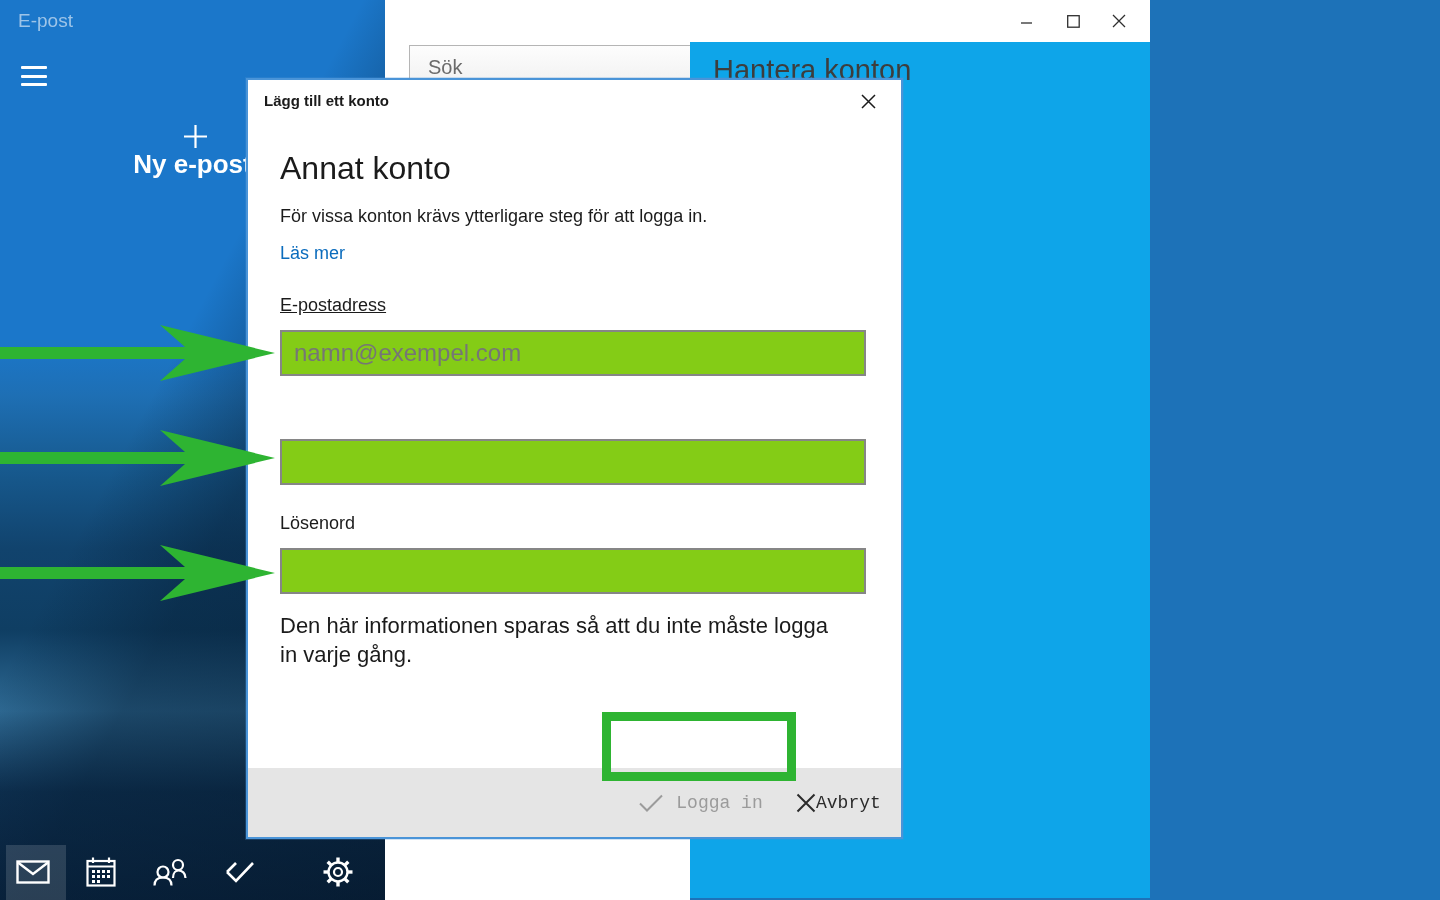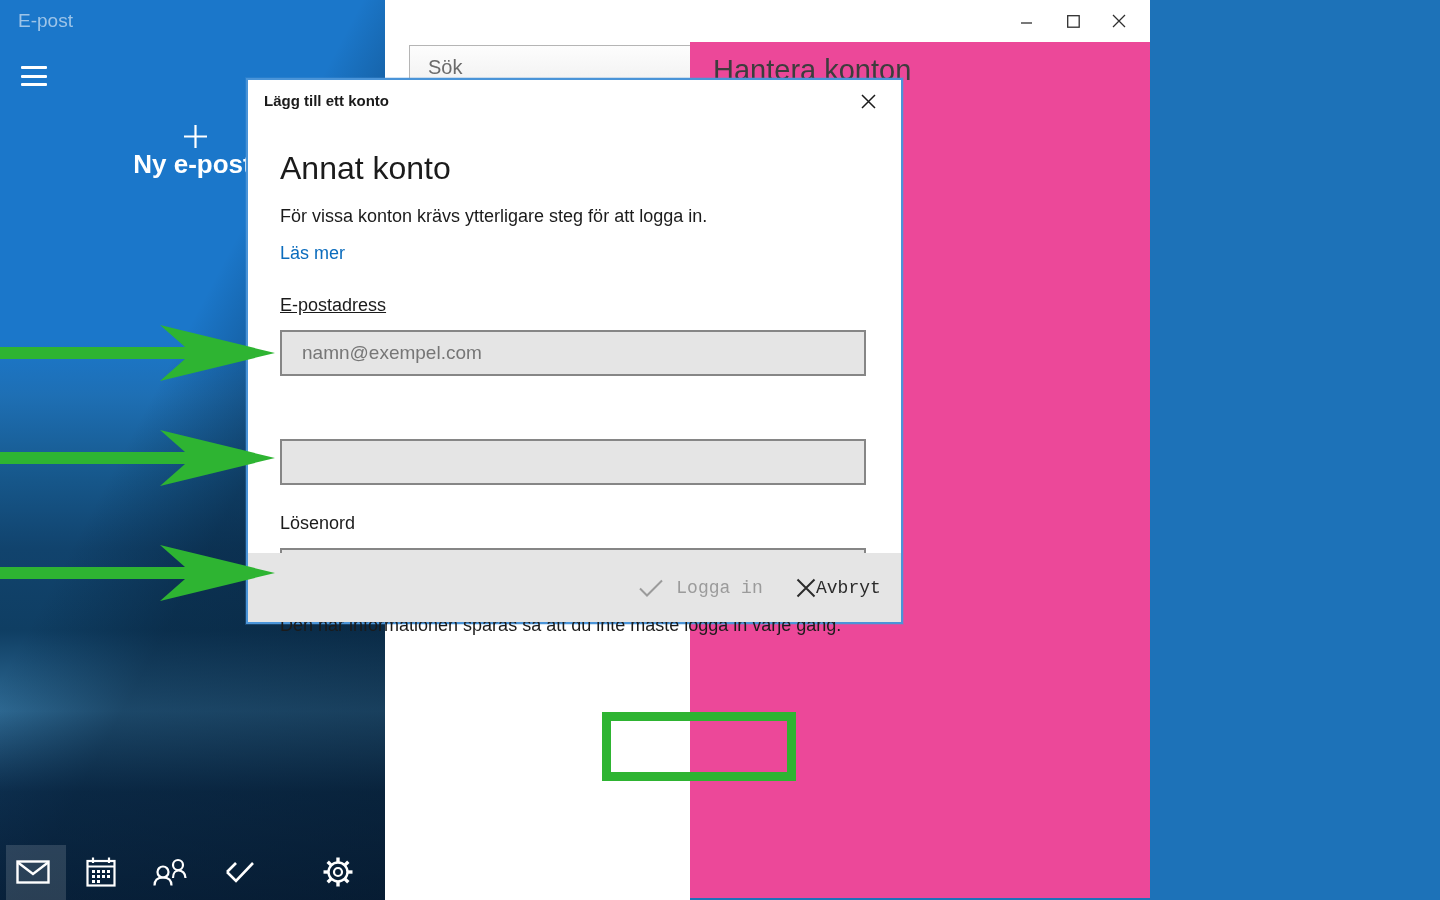--- a/index.html
+++ b/index.html
@@ -28,40 +28,40 @@
   .bottom-nav { left:0; bottom:0; width:385px; height:56px; display:flex; align-items:center; }
   .bn-tile { position:absolute; left:6px; top:1px; width:60px; height:55px; background:rgba(255,255,255,0.14); }
   .bn-icon { position:absolute; top:0; height:56px; width:44px; display:flex; align-items:center; justify-content:center; cursor:pointer; }
 
   .list-pane { left:385px; top:0; width:305px; height:900px; background:#ffffff; z-index:1; }
   .search-box { position:absolute; left:24px; top:45px; width:331px; height:44px;
     border:1px solid #b5b5b5; background:linear-gradient(#fdfdfd,#f0f0f0);
     display:flex; align-items:center; padding-left:18px; cursor:text; }
   .search-box .ph { color:#6b6b6b; font-size:20px; }
 
-  .accounts-pane { left:690px; top:40px; width:460px; height:858px; background:#ec4899; z-index:1; }
+  .accounts-pane { left:690px; top:40px; width:460px; height:858px; background:#0ea5e9; z-index:1; }
   .acc-title { position:absolute; left:23px; top:14px; font-size:29px; color:#3d3d3d; }
   .frag { position:absolute; color:#5c5c5c; }
   .frag1 { left:905px; top:136px; font-size:20px; color:#464646; }
   .frag2 { left:903px; top:258px; font-size:25px; }
   .frag3 { left:905px; top:344px; font-size:25px; }
 
   
-  .dialog { left:246px; top:78px; width:657px; height:546px; background:#ffffff;
+  .dialog { left:246px; top:78px; width:657px; height:761px; background:#ffffff;
     border:2px solid #4a94d8; z-index:20; box-shadow:0 0 0 1px rgba(74,148,216,0.25); }
   .dlg-title { position:absolute; left:16px; top:12px; font-size:15px; font-weight:600; color:#1b1b1b; }
   .dlg-close { position:absolute; right:18px; top:6px; width:30px; height:30px; display:flex; align-items:center; justify-content:center; cursor:pointer; }
   .dlg-heading { position:absolute; left:32px; top:70px; font-size:32px; color:#1b1b1b; }
   .dlg-desc { position:absolute; left:32px; top:126px; font-size:18px; color:#1b1b1b; }
   .dlg-link { position:absolute; left:32px; top:163px; font-size:18px; color:#0b6cbd; cursor:pointer; }
   .fld-label { position:absolute; left:32px; font-size:18px; color:#1b1b1b; }
-  .fld-input { position:absolute; left:32px; width:586px; height:46px; border:2px solid #868686; background:#e5e5e5;
-    font-family:"Liberation Sans", sans-serif; font-size:19px; color:#1b1b1b; padding:0 20px; outline:none; }
+  .fld-input { position:absolute; left:32px; width:586px; height:46px; border:2px solid #868686; background:#84cc16;
+    font-family:"Liberation Sans", sans-serif; font-size:24px; color:#1b1b1b; padding:0 12px; outline:none; }
   .fld-input::placeholder { color:#767676; opacity:1; }
-  .dlg-note { position:absolute; left:32px; top:531px; width:568px; font-size:18px; color:#1b1b1b; line-height:29px; }
+  .dlg-note { position:absolute; left:32px; top:531px; width:568px; font-size:22px; color:#1b1b1b; line-height:29px; }
   .dlg-footer { position:absolute; left:0; bottom:0; width:100%; height:69px; background:#e5e5e5;font-family:Liberation Mono, monospace; }
   .btn-login { position:absolute; left:363px; top:11px; width:180px; height:47px;
     display:flex; align-items:center; justify-content:center; gap:13px;
     color:#9b9b9b; font-size:18px; cursor:default; }
   .btn-cancel { position:absolute; left:548px; top:11px; width:105px; height:47px;
     display:flex; align-items:center; color:#2b2b2b; font-size:18px; cursor:pointer; }
 
   
   .green-box { left:602px; top:712px; width:194px; height:69px; border:9px solid #2eb432; z-index:30; pointer-events:none; }
   .arrow { left:0; width:275px; height:56px; z-index:40; pointer-events:none; }

